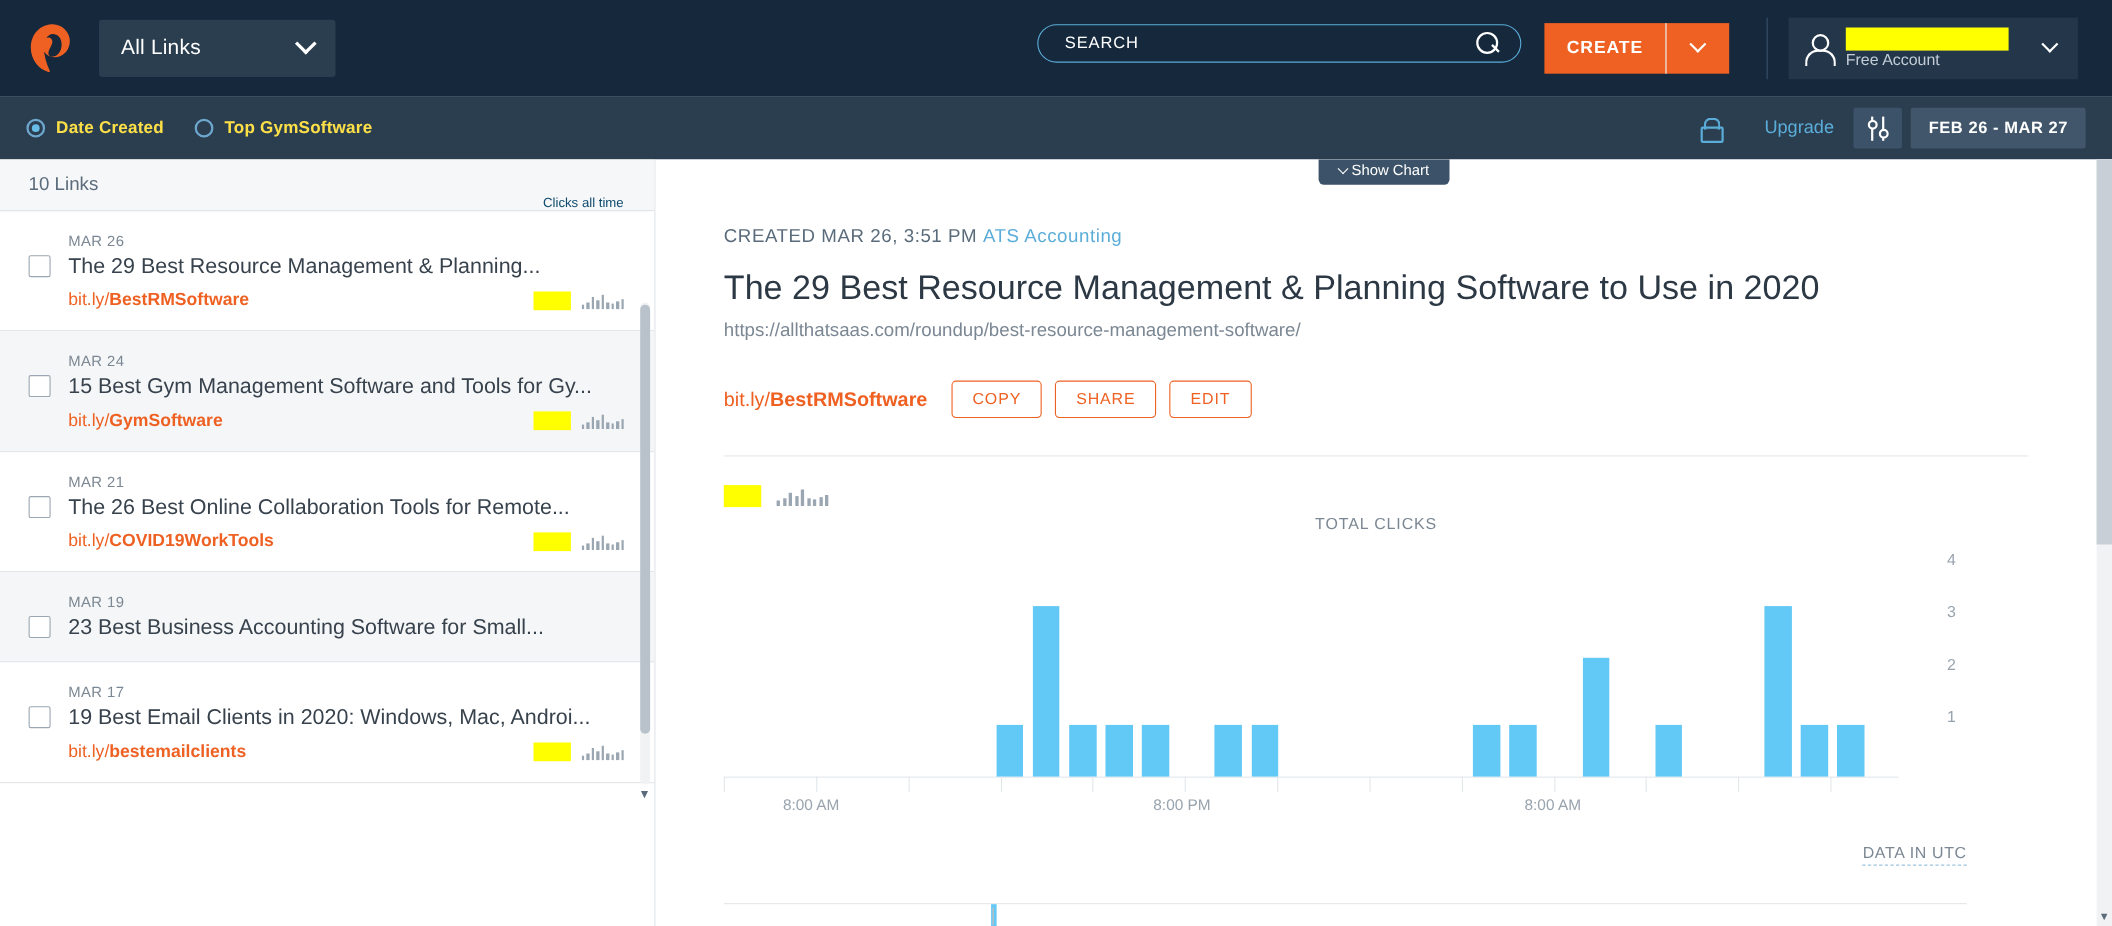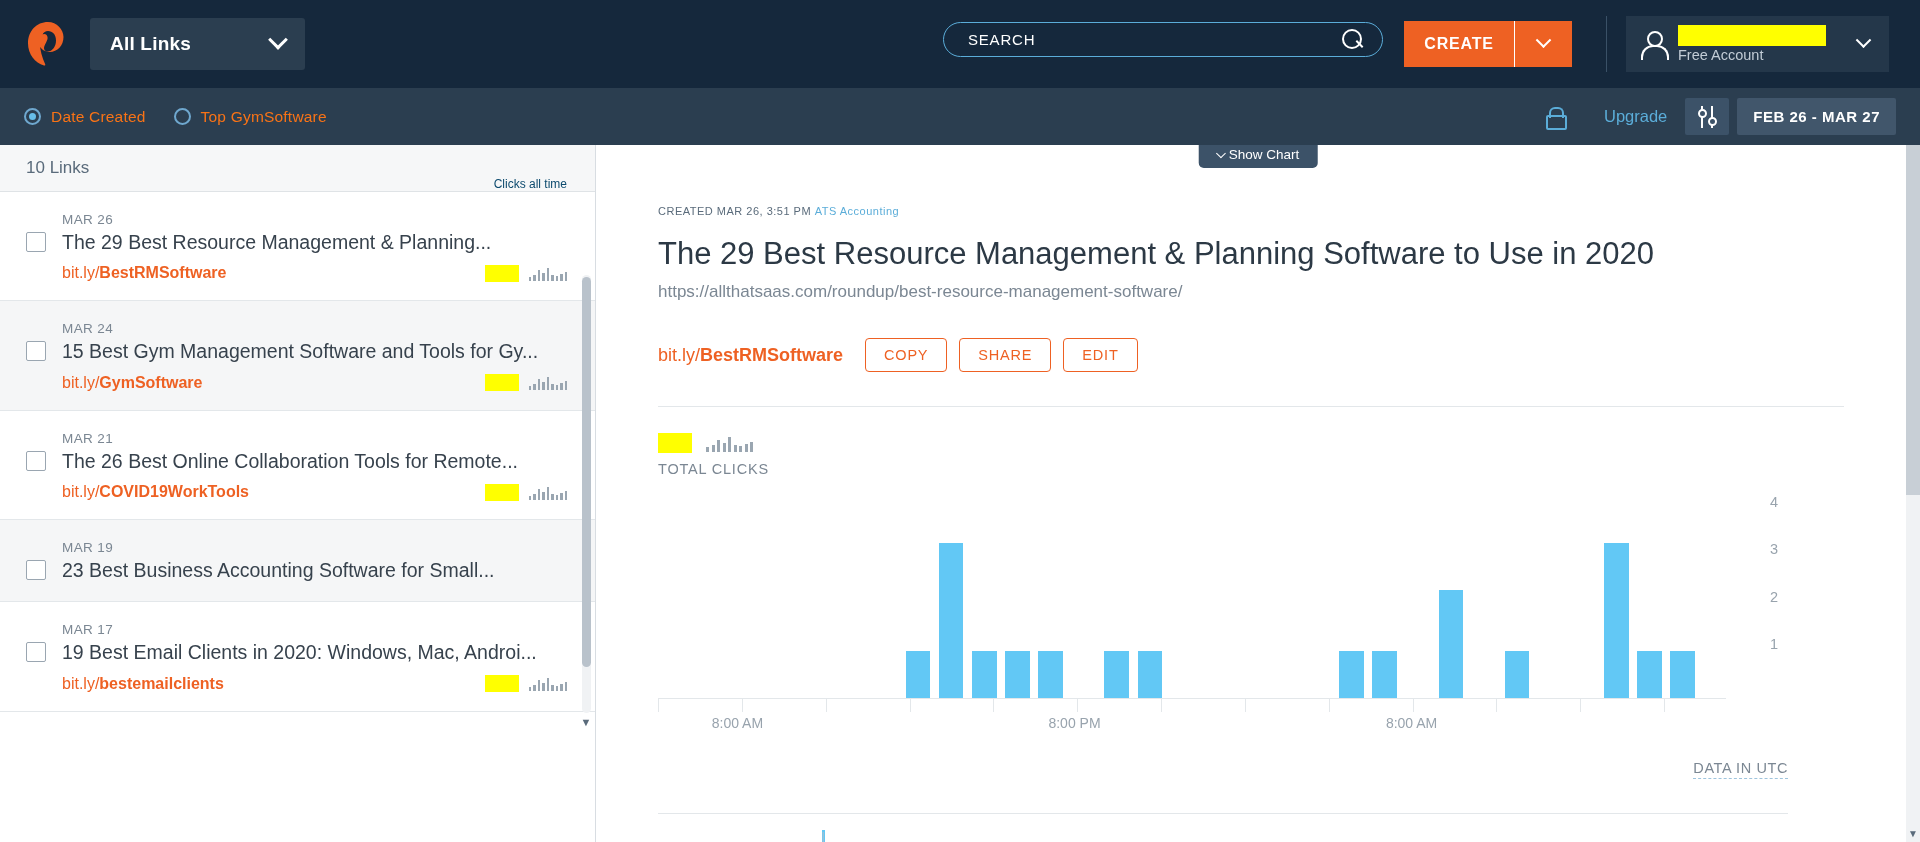--- a/index.html
+++ b/index.html
@@ -14,21 +14,21 @@
     height: 88px; background: #15283c;
     display: flex; align-items: center; padding: 0 24px;
     position: relative;
   }
   .logo { width: 48px; height: 48px; flex: 0 0 48px; margin-right: 18px; }
   .alllinks {
     height: 52px; background: #2b3e50; border-radius: 3px;
     display: flex; align-items: center; justify-content: space-between;
     padding: 0 20px; min-width: 215px; cursor: pointer;
   }
-  .alllinks .lbl { color: #fff; font-size: 19px; font-weight: bold; letter-spacing: .2px; }
+  .alllinks .lbl { color: #fff; font-size: 19px; font-weight: normal; letter-spacing: .2px; }
   .chev { display: inline-block; width: 14px; height: 14px;
     border-right: 3px solid #fff; border-bottom: 3px solid #fff;
     transform: rotate(45deg) translate(-3px,-3px); }
   .chev.sm { width: 11px; height: 11px; border-width: 2.5px; }
 
   .searchwrap { position: absolute; left: 943px; top: 22px; width: 440px; }
   .searchbox {
     height: 35px; border: 1px solid #5badd9; border-radius: 23px;
     background: transparent; display: flex; align-items: center;
     padding: 0 18px 0 24px;
@@ -70,21 +70,21 @@
 
   
   .subbar { height: 57px; background: #2b3e50; display:flex; align-items:center;
     padding: 0 24px; position: relative; }
   .radio-group { display:flex; align-items:center; gap: 28px; }
   .radio { display:flex; align-items:center; cursor:pointer; }
   .rdot { width:17px; height:17px; border-radius:50%; border:2px solid #6fa8cf;
     margin-right:10px; position:relative; flex:0 0 17px; }
   .rdot.on::after { content:''; position:absolute; left:3px; top:3px; width:7px; height:7px;
     border-radius:50%; background:#67bde8; }
-  .radio .rl { color:#f97316; font-size:15.5px; font-weight:normal; letter-spacing:.2px; }
+  .radio .rl { color:#fde047; font-size:15.5px; font-weight:bold; letter-spacing:.2px; }
 
   .subright { position:absolute; right: 24px; top: 0; height:57px; display:flex; align-items:center; }
   .upgrade { display:flex; align-items:center; cursor:pointer; margin-right:18px;gap:31px; }
   .lockicon { width:17px; height:19px; position:relative; margin-right:10px; flex:0 0 17px; }
   .lockicon::before { content:''; position:absolute; left:3px; top:0; width:11px; height:9px;
     border:2px solid #5badd9; border-bottom:none; border-radius:6px 6px 0 0; }
   .lockicon::after { content:''; position:absolute; left:0; top:8px; width:17px; height:11px;
     border:2px solid #5badd9; border-radius:2px; }
   .upgrade .ul { color:#5badd9; font-size:16.5px; }
 
@@ -140,36 +140,36 @@
   
   .main { flex:1; background:#fff; position:relative; overflow:hidden; padding: 0 0 0 0; }
   .showchart { position:absolute; left:50%; transform:translateX(-50%); top:-14px;
     background:#3c5268; color:#fff; font-size:13.5px; padding: 16px 18px 6px;
     border-radius: 0 0 5px 5px; cursor:pointer; white-space:nowrap; z-index:5; }
   .showchart .c { display:inline-block; width:7px; height:7px;
     border-right:1.6px solid #fff; border-bottom:1.6px solid #fff;
     transform: rotate(45deg) translate(-1px,-2px); margin-right:5px; }
 
   .mpad { padding: 60px 76px 0 62px; }
-  .created { font-size:11px; color:#5a6b7b; letter-spacing:.5px; }
+  .created { font-size:17px; color:#5a6b7b; letter-spacing:.5px; }
   .created .bar { color:#b6bfc8; margin: 0 7px; }
   .created a { color:#5badd9; text-decoration:none; cursor:pointer; }
   .ltitle { font-size:31px; color:#2c3945; font-weight:normal; margin-top:18px; line-height:1.2; }
   .lurl { font-size:17px; color:#7b8793; margin-top:10px; }
 
   .actionrow { display:flex; align-items:center; gap:12px; margin-top:36px; }
   .shortlink { color:#ee6123; font-size:18px; margin-right:10px; }
   .shortlink b { font-weight:bold; }
   .obtn { border:1px solid #ee6123; color:#ee6123; background:#fff; border-radius:4px;
     font-size:14.5px; letter-spacing:.8px; padding: 8px 18px; cursor:pointer;
     font-family:"Liberation Sans", sans-serif; }
 
   .hr { height:1px; background:#e3e7ea; margin: 34px 0 0 0; }
 
-  .clicksblock { margin-top: 26px; }
+  .clicksblock { margin-top: 26px; text-align: center; }
   .clickshead { display:flex; align-items:center; gap:14px; }
   .redact-total { background:#ffff00; width:34px; height:20px; }
   .spark2 { display:flex; align-items:flex-end; gap:2.5px; height:17px; }
   .spark2 i { display:block; width:3px; background:#9aa6b1; }
   .clickslabel { color:#7b8793; font-size:14.5px; letter-spacing:.8px; margin-top:8px; }
 
   
   .chart { position:relative; height: 250px; margin-top: 14px; margin-right: 56px; }
   .plot { position:absolute; left:0; right:62px; top:0; bottom:42px;
     border-bottom:1px solid #e3e7ea; }

